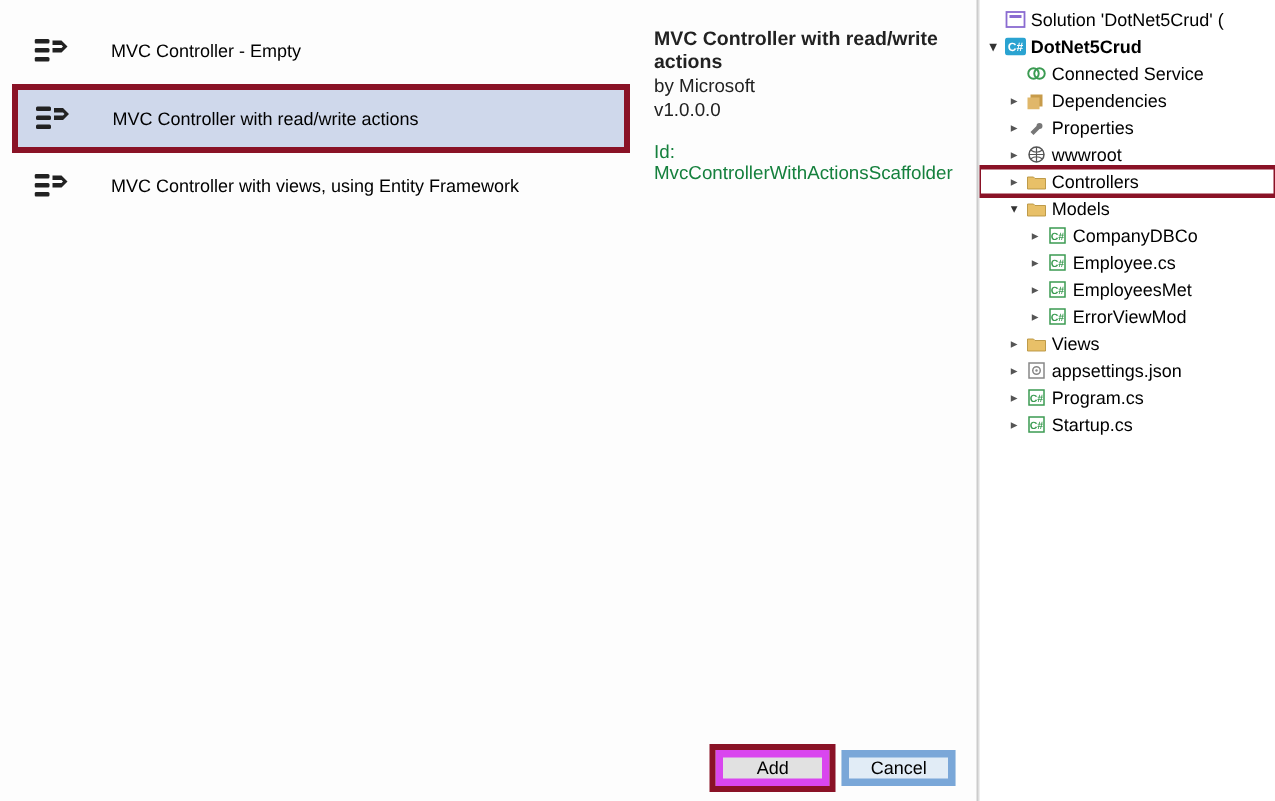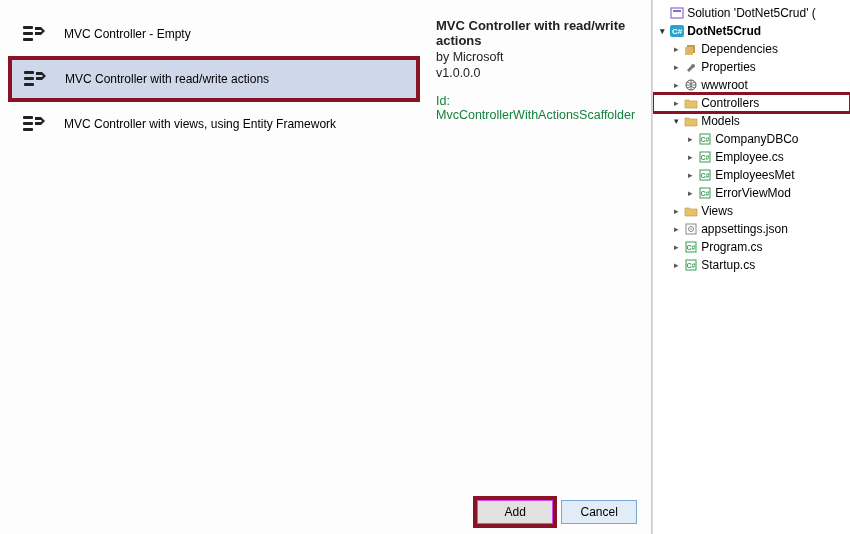--- a/index.html
+++ b/index.html
@@ -1,33 +1,33 @@
 <!DOCTYPE html>
 <html><head>
   <meta charset="utf-8">
   <style>
     * { box-sizing: border-box; margin: 0; padding: 0; }
     body { font-family: "Segoe UI", Tahoma, sans-serif; font-size: 12px; color: #000; background: #fff; overflow: hidden; }
     .app { display: flex; width: 850px; height: 534px; }
     .dialog { flex: 1; display: flex; flex-direction: column; border-right: 1px solid #ccc; background: #fdfdfd; }
     .dialog-body { flex: 1; display: flex; }
     .scaffold-list { width: 420px; padding: 12px 0 0 8px; }
-    .scaffold-item { display: flex; align-items: center; gap: 14px; padding: 10px 14px; cursor: pointer; }
+    .scaffold-item { display: flex; align-items: center; gap: 24px; padding: 10px 14px; cursor: pointer; }
     .scaffold-item .icon-wrap { width: 28px; height: 24px; display: flex; align-items: center; justify-content: center; }
     .scaffold-item.selected { background: #cfd8eb; border:1px solid #7a8eb8; }
     .scaffold-item.highlighted { outline: 4px solid #8a1226; outline-offset: -4px; }
     .scaffold-sel-wrap { margin: 0 0px 0 0; }
     .desc-panel { flex: 1; padding: 18px 16px 0 16px; font-size: 12.5px; color: #222; }
     .desc-title { font-weight: 700; margin-bottom: 2px; font-size: 13px; }
     .desc-sub { margin-bottom: 2px; }
     .desc-ver { margin-bottom: 14px; }
     .desc-body { margin-bottom: 14px; line-height: 1.35; }
     .desc-id { color: #15803d; }
     .dialog-footer { padding: 10px 14px 10px 0; display: flex; justify-content: flex-end; gap: 8px; }
-    .btn { min-width: 76px; height: 24px; border: 1px solid #d946ef; background: #e9e9e9; font-size: 12px; cursor: pointer; }
+    .btn { min-width: 76px; height: 24px; border: 5px solid #d946ef; background: #e9e9e9; font-size: 12px; cursor: pointer; }
     .btn.primary { background: #e1e1e1; }
     .btn.add-h { outline: 4px solid #8a1226; outline-offset: 0px; }
     .btn.cancel { background:#e1ecf6; border-color:#7aa7d8; }
 
     .solution { width: 200px; background: #fff; border-left: 1px solid #ddd; padding: 4px 0 0 0; font-size: 12px; overflow: hidden; white-space: nowrap; }
     .sol-row { display: flex; align-items: center; height: 18px; padding: 0 2px; gap: 2px; cursor: pointer; }
     .sol-row .caret { width: 10px; display:inline-flex; justify-content:center; color:#555; font-size:9px; }
     .sol-row .caret.down::before { content: "▾"; color:#333; }
     .sol-row .caret.right::before { content: "▸"; color:#555; }
     .sol-row .caret.none::before { content: ""; }
@@ -126,20 +126,30 @@
       <span class="caret down"></span>
       <span class="icon">
           <svg width="14" height="12">
             <rect x="0" y="0" width="14" height="12" rx="2" fill="#2aa3d1"></rect>
             <text x="7" y="9" font-size="8" text-anchor="middle" fill="#fff" font-weight="700">C#</text>
           </svg>
         </span>
       <span>DotNet5Crud</span>
     </div>
 
+    <div class="sol-row lv1">
+      <span class="caret none"></span>
+      <span class="icon">
+          <svg width="14" height="12">
+            <circle cx="5" cy="6" r="3.5" fill="none" stroke="#3b9b52" stroke-width="1.3"></circle>
+            <circle cx="9" cy="6" r="3.5" fill="none" stroke="#3b9b52" stroke-width="1.3"></circle>
+          </svg>
+        </span>
+      <span>Connected Service</span>
+    </div>
 
     <div class="sol-row lv1">
       <span class="caret right"></span>
       <span class="icon">
           <svg width="14" height="12">
             <rect x="3" y="2" width="8" height="8" fill="#c79b4a"></rect>
             <rect x="1" y="4" width="8" height="8" fill="#e0b76a"></rect>
           </svg>
         </span>
       <span>Dependencies</span>

